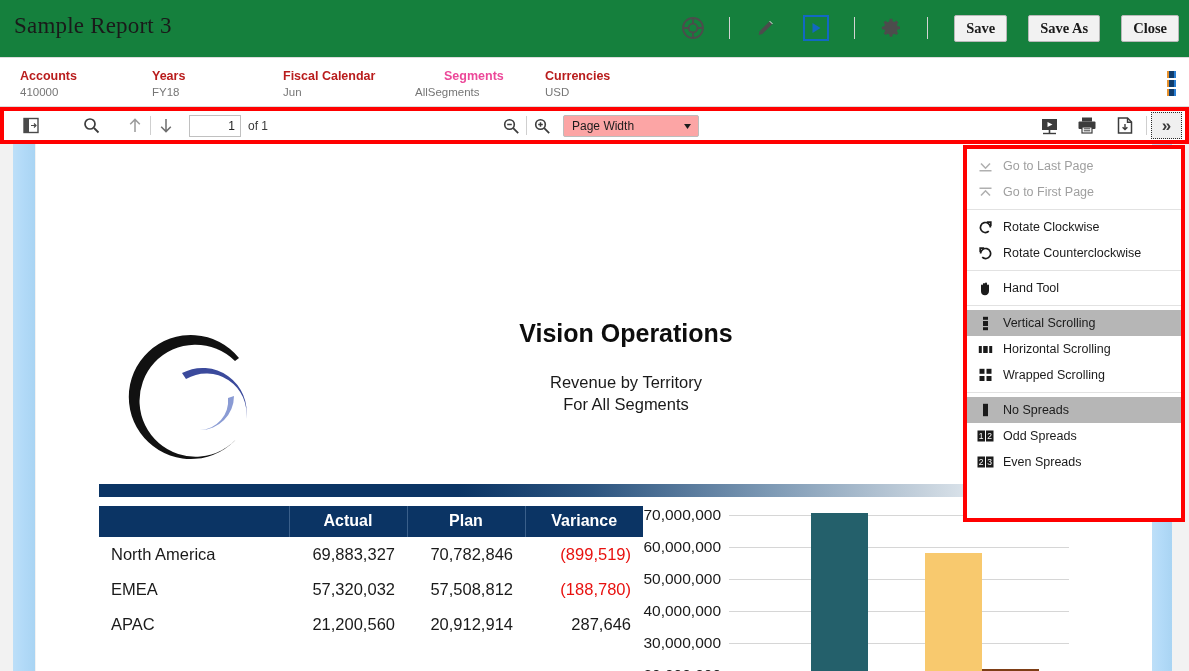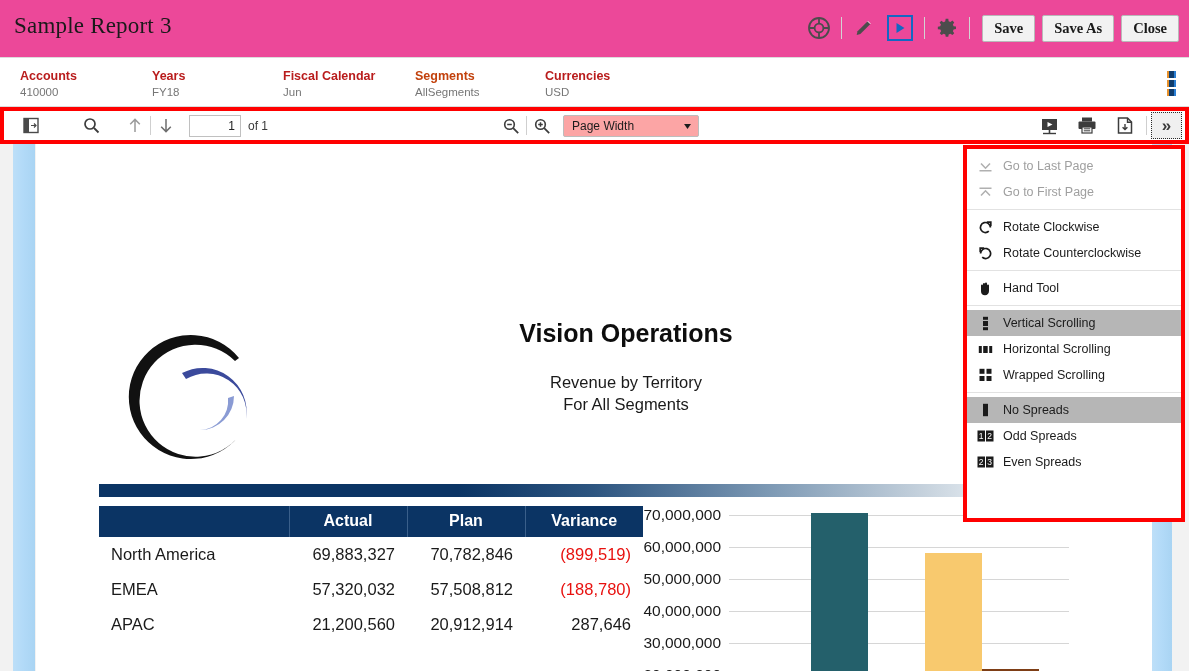--- a/index.html
+++ b/index.html
@@ -12,30 +12,30 @@
   }
   #app {
     position: relative;
     width: 1189px; height: 671px;
     background: #ffffff;
   }
 
   
   .titlebar {
     position: absolute; left: 0; top: 0; width: 1189px; height: 57px;
-    background: #ec4899;
+    background: #15803d;
   }
   .report-title {
     position: absolute; left: 14px; top: 13px;
     font-family: "Liberation Serif", serif;
     font-size: 23px; color: #1a1a1a; letter-spacing: .2px;
   }
   .title-actions {
     position: absolute; right: 10px; top: 11px;
-    display: flex; align-items: center; gap: 0px;
+    display: flex; align-items: center; gap: 14px;
   }
   .ico-btn {
     width: 34px; height: 34px;
     display: flex; align-items: center; justify-content: center;
     cursor: pointer; background: transparent; border: none;
   }
   .ico-btn svg { display: block; }
   .ico-btn.active-play {
     border: 2px solid #1268c3; width: 26px; height: 26px;
     margin: 0 6px;
@@ -53,21 +53,21 @@
   .povbar {
     position: absolute; left: 0; top: 57px; width: 1189px; height: 50px;
     border-top: 1px solid #dcdcdc; border-bottom: 1px solid #dcdcdc;
     background: #ffffff;
   }
   .pov-item { position: absolute; top: 11px; }
   .pov-label {
     font-size: 12.5px; font-weight: bold; color: #b91c1c;
     font-family: "Liberation Sans", sans-serif; white-space: nowrap;
   }
-  .pov-label.sel { color: #c2410c; }
+  .pov-label.sel { color: #ec4899; margin-left: 29px; }
   .pov-value {
     font-size: 11.5px; color: #767676; margin-top: 3px; white-space: nowrap;
   }
   .pov-more {
     position: absolute; right: 13px; top: 13px;
     display: flex; flex-direction: column; gap: 2px; cursor: pointer;
   }
   .pov-more i {
     display: block; width: 9px; height: 7px;
     background: #0f3d6e; border-left: 2px solid #e8922c; border-right: 2px solid #2a7fd4;

